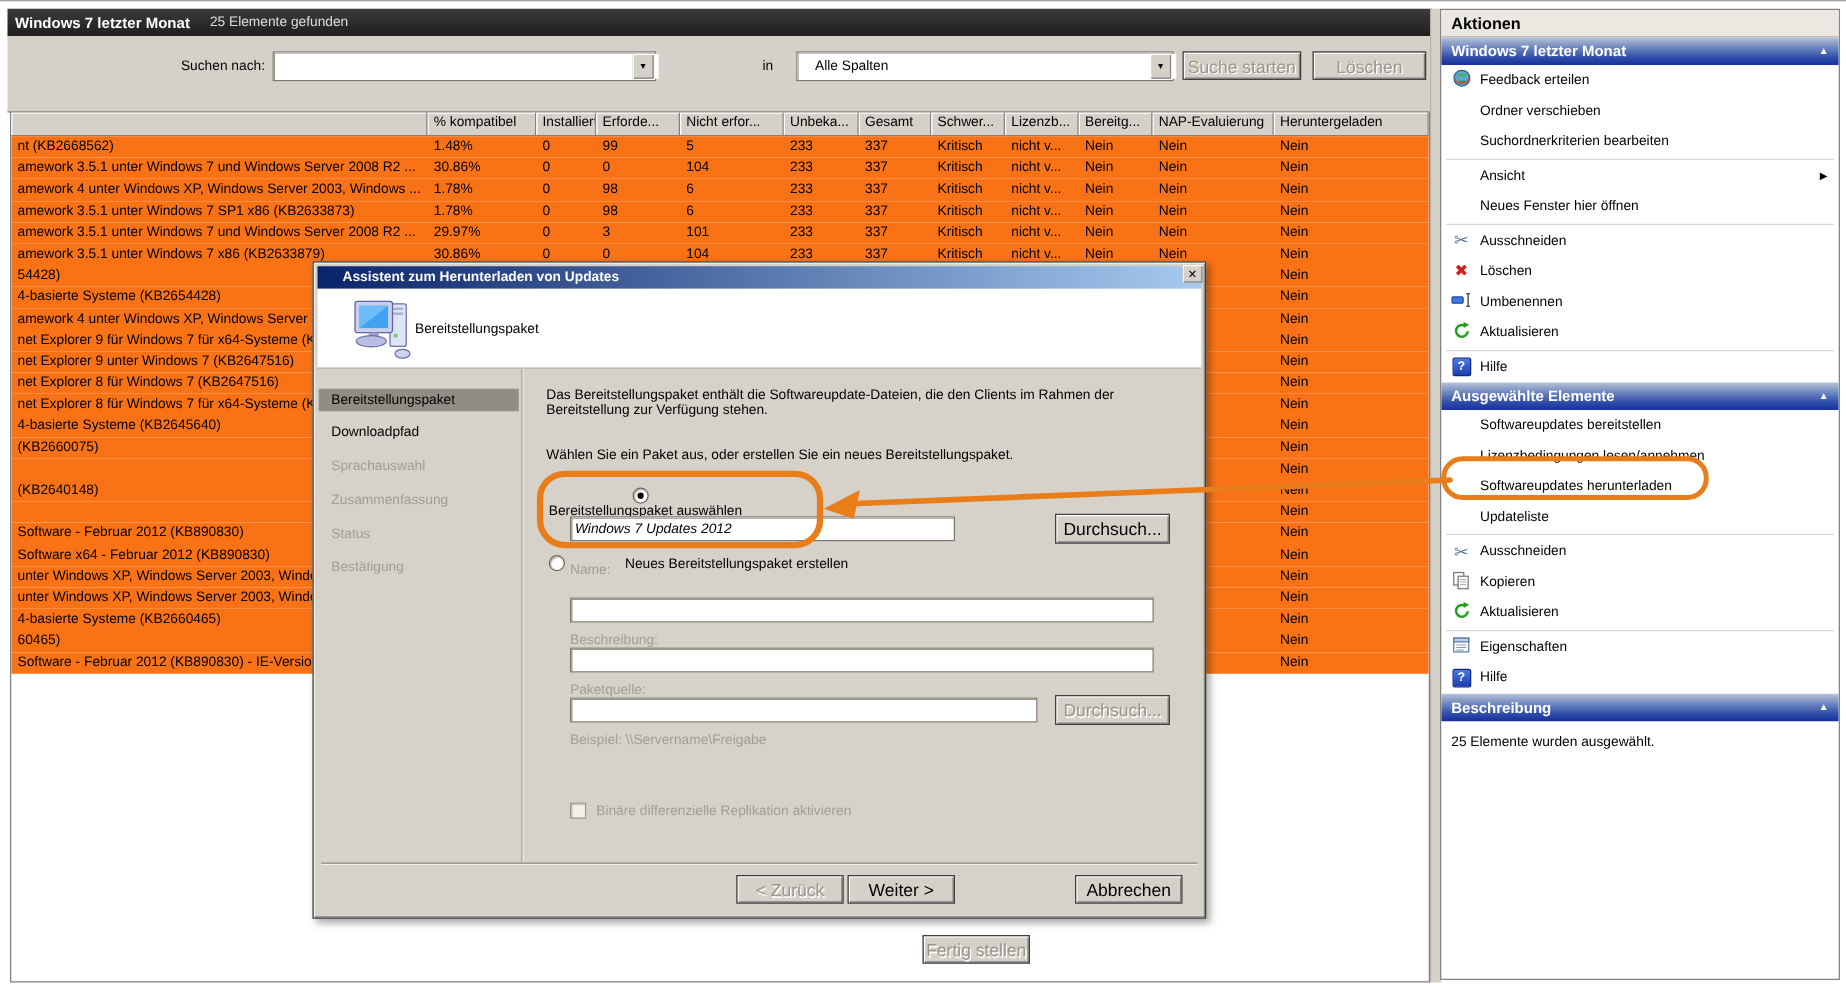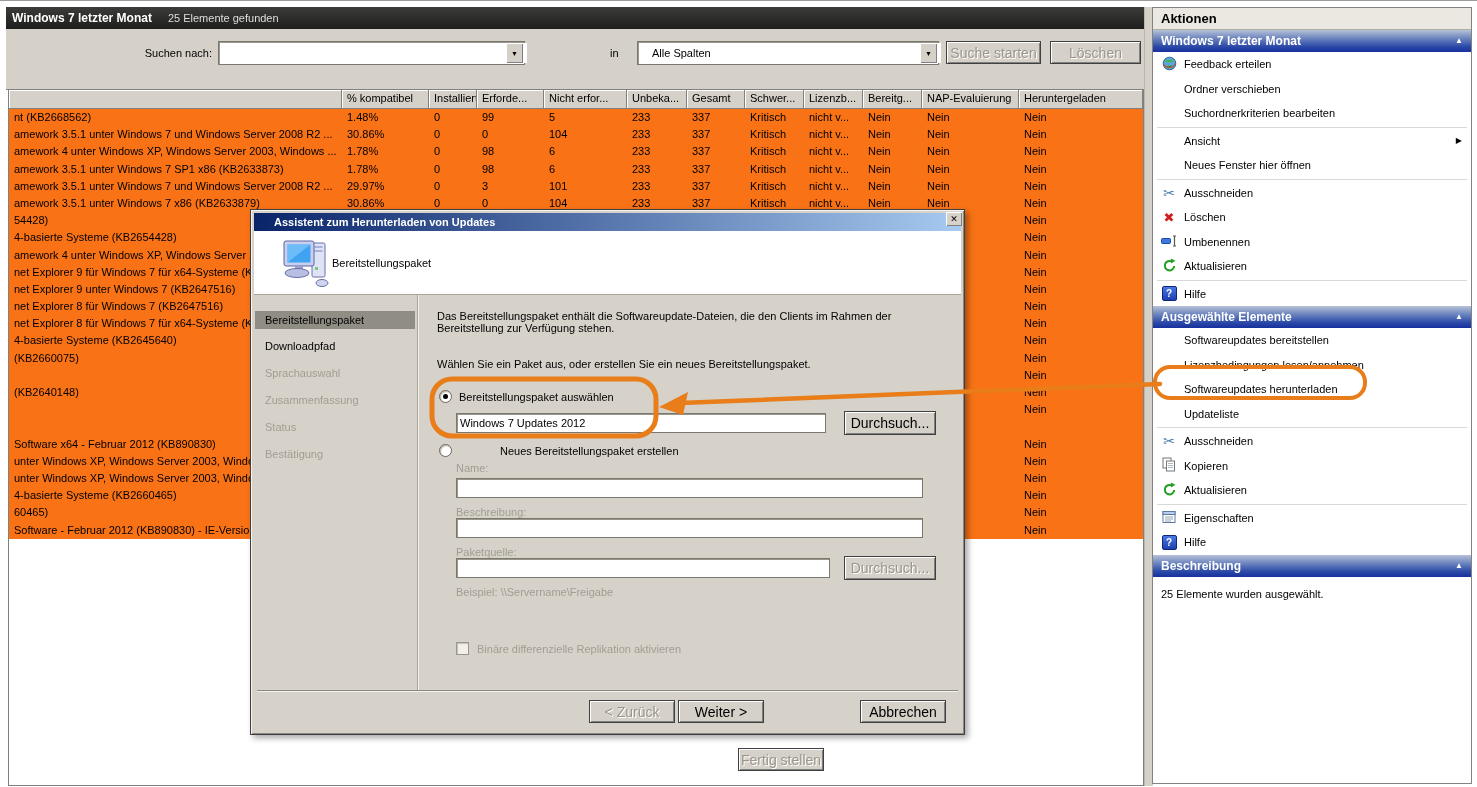--- a/index.html
+++ b/index.html
@@ -71,33 +71,33 @@
   .dlg-banner-label{position:absolute;left:78px;top:0;line-height:64px;}
   .dlg-steps{position:absolute;left:4px;top:96px;width:160px;}
   .step{height:27px;line-height:27px;padding-left:10px;white-space:nowrap;}
   .step.current{background:#908d84;height:18px;line-height:18px;margin:5px 0 4px;}
   .step.disabled{color:#a19d94;}
   .dlg-vline{position:absolute;left:166px;top:85px;height:395px;width:1px;background:#a9a59a;box-shadow:1px 0 0 #f2f1ec;}
   .dlg-content{position:absolute;left:186px;top:100px;width:527px;height:380px;}
   .dlg-content .p1{position:absolute;left:0;top:0;width:522px;}
   .dlg-content .p2{position:absolute;left:0;top:48px;width:522px;}
   .radio{position:absolute;display:flex;align-items:center;}
-  .r1{left:2px;top:80px;} .r2{left:2px;top:134px;gap:41px;}
+  .r1{left:2px;top:80px;flex-direction:column;} .r2{left:2px;top:134px;gap:41px;}
   .rb{width:11px;height:11px;border-radius:50%;background:#fff;border:1px solid #6b675e;box-shadow:inset 1px 1px 1px #b5b1a8;
     margin-right:7px;position:relative;}
   .rb.checked:after{content:"";position:absolute;left:3px;top:3px;width:5px;height:5px;border-radius:50%;background:#000;}
   .tfield{position:absolute;height:20px;background:#fff;border:1px solid #7b786f;box-shadow:inset 1px 1px 0 #9a968c;
     font-family:inherit;font-size:11px;padding:0 3px;box-sizing:border-box;outline:none;}
   .tfield.disabled{color:#9a968c;}
-  .f-package{left:19px;top:103px;width:370px;}
+  .f-package{left:19px;top:103px;width:308px;font-style:italic;}
   .f-name{left:19px;top:168px;width:467px;}
   .f-desc{left:19px;top:208px;width:467px;}
   .f-src{left:19px;top:248px;width:374px;}
   .flabel{color:#a19d94;white-space:nowrap;}
-  .l-name{position:absolute;left:19px;top:140px;margin-top:12px;}
+  .l-name{position:absolute;left:19px;top:140px;}
   .l-desc{position:absolute;left:19px;top:196px;}
   .l-src{position:absolute;left:19px;top:236px;}
   .l-example{position:absolute;left:19px;top:276px;}
   .b-browse1{position:absolute;left:407px;top:101px;width:92px;height:24px;}
   .b-browse2{position:absolute;left:407px;top:246px;width:92px;height:24px;}
   .chkrow{position:absolute;left:19px;top:332px;display:flex;align-items:center;}
   .cb{width:11px;height:11px;background:#f3efe9;border:1px solid #9a968c;box-shadow:inset 1px 1px 1px #c4c0b7;margin-right:8px;}
   .dlg-sep{position:absolute;left:6px;right:6px;top:480px;height:1px;background:#8a8880;box-shadow:0 1px 0 #f2f1ec;}
   .dbtn{position:absolute;top:490px;width:86px;height:23px;}
   .b-back{left:338px;} .b-next{left:427px;} .b-finish{left:487px;margin-top:48px;} .b-cancel{left:609px;}
@@ -396,20 +396,21 @@
           <div class="td"></div>
           <div class="td"></div>
           <div class="td"></div>
           <div class="td"></div>
           <div class="td"></div>
           <div class="td"></div>
           <div class="td"></div>
           <div class="td">Nein</div>
         </div>
         <div class="trow">
+          <div class="td">Software - Februar 2012 (KB890830)</div>
           <div class="td"></div>
           <div class="td"></div>
           <div class="td"></div>
           <div class="td"></div>
           <div class="td"></div>
           <div class="td"></div>
           <div class="td"></div>
           <div class="td"></div>
           <div class="td"></div>
           <div class="td"></div>

